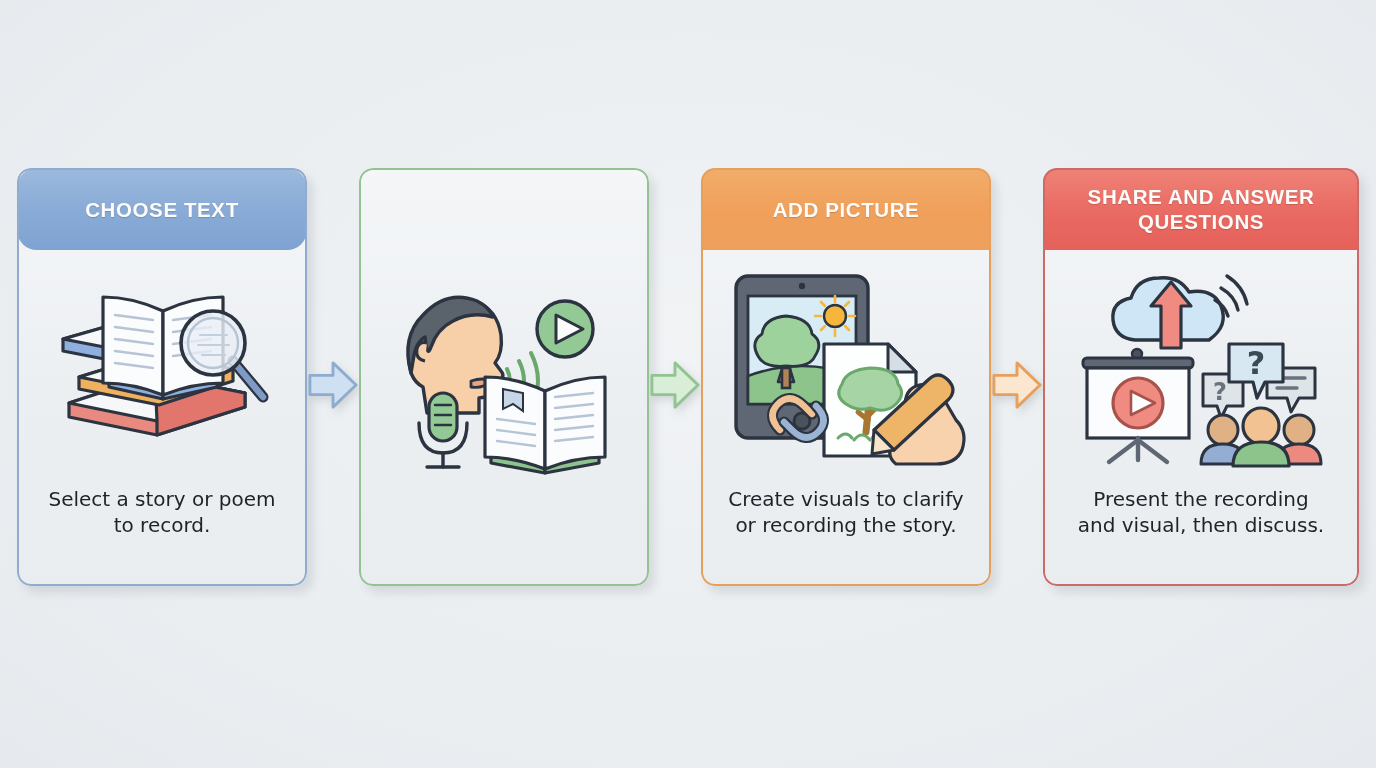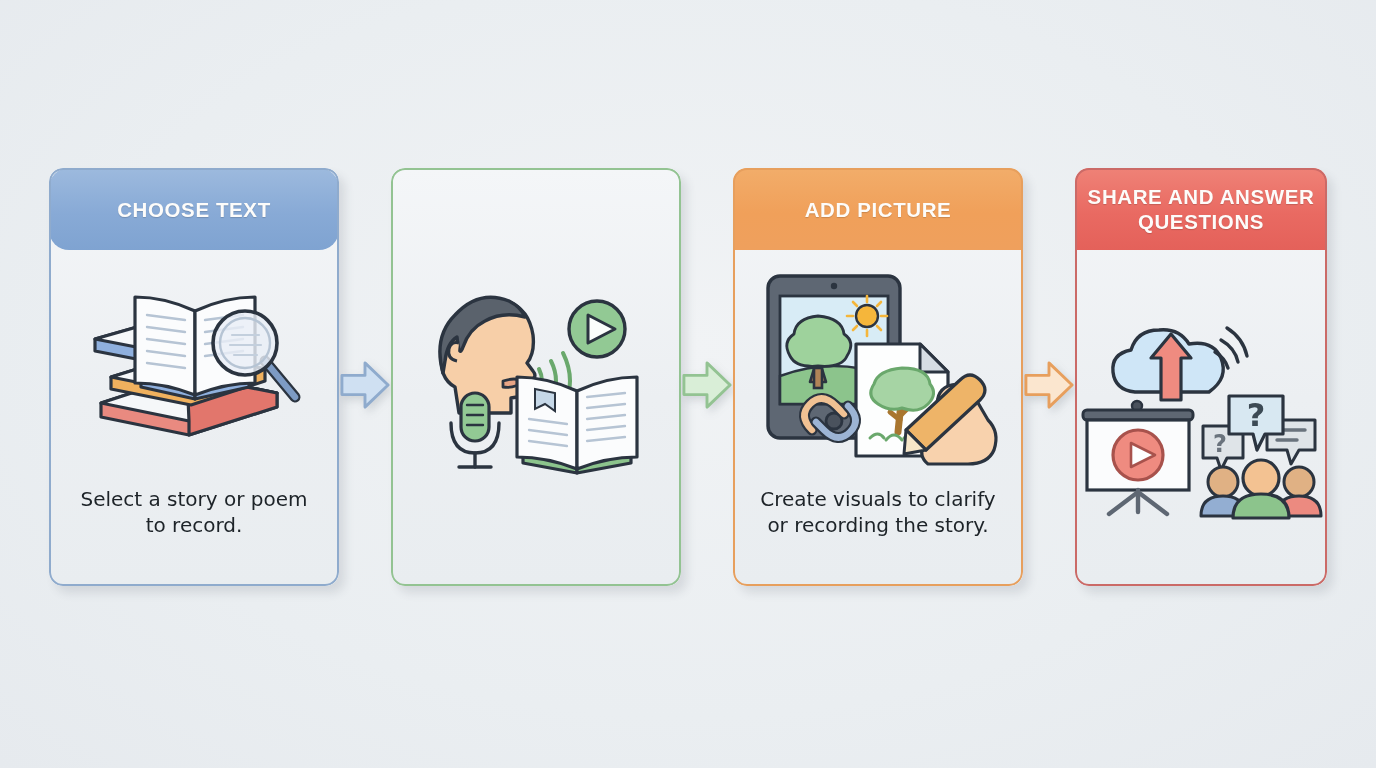--- a/index.html
+++ b/index.html
@@ -38,21 +38,21 @@
     width: 290px;
     height: 418px;
     border-radius: 14px;
     background: linear-gradient(180deg, #f4f6f8 0%, #eceff2 55%, #e9edf0 100%);
     box-shadow: 6px 7px 10px rgba(60,70,85,0.13);
     display: flex;
     flex-direction: column;
     overflow: hidden;
     flex: none;
   }
-  .card.wide { width: 252px; }
+  .card.wide { width: 316px; }
 
   .card-border {
     position: absolute;
     inset: 0;
     border-radius: 14px;
     border: 2px solid transparent;
     pointer-events: none;
     z-index: 5;
   }
 
@@ -390,16 +390,19 @@
           <g>
             <circle cx="148" cy="166" r="15" fill="#e0b184" stroke="#2b3440" stroke-width="3"></circle>
             <path d="M126 200 Q126 180 148 180 Q170 180 170 200 Z" fill="#93aed2" stroke="#2b3440" stroke-width="3" stroke-linejoin="round"></path>
             <circle cx="224" cy="166" r="15" fill="#e0b184" stroke="#2b3440" stroke-width="3"></circle>
             <path d="M202 200 Q202 180 224 180 Q246 180 246 200 Z" fill="#ec8a80" stroke="#2b3440" stroke-width="3" stroke-linejoin="round"></path>
             <circle cx="186" cy="162" r="18" fill="#f3c292" stroke="#2b3440" stroke-width="3.2"></circle>
             <path d="M158 202 Q158 178 186 178 Q214 178 214 202 Z" fill="#8cc48c" stroke="#2b3440" stroke-width="3.2" stroke-linejoin="round"></path>
           </g>
         </svg>
       </div>
+      <div class="card-caption">
+        <span>Present the recording and visual, then discuss.</span>
+      </div>
     </div>
 
   </div>
 </div>
 
 </body></html>

